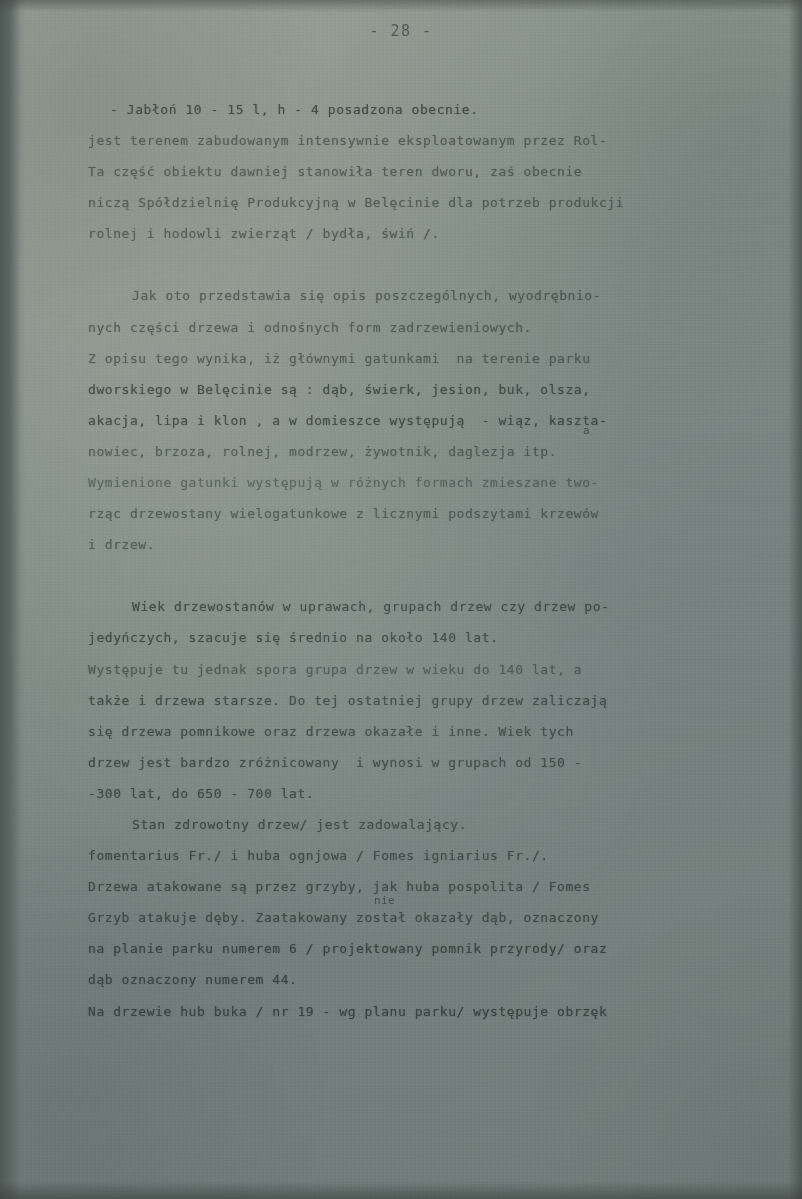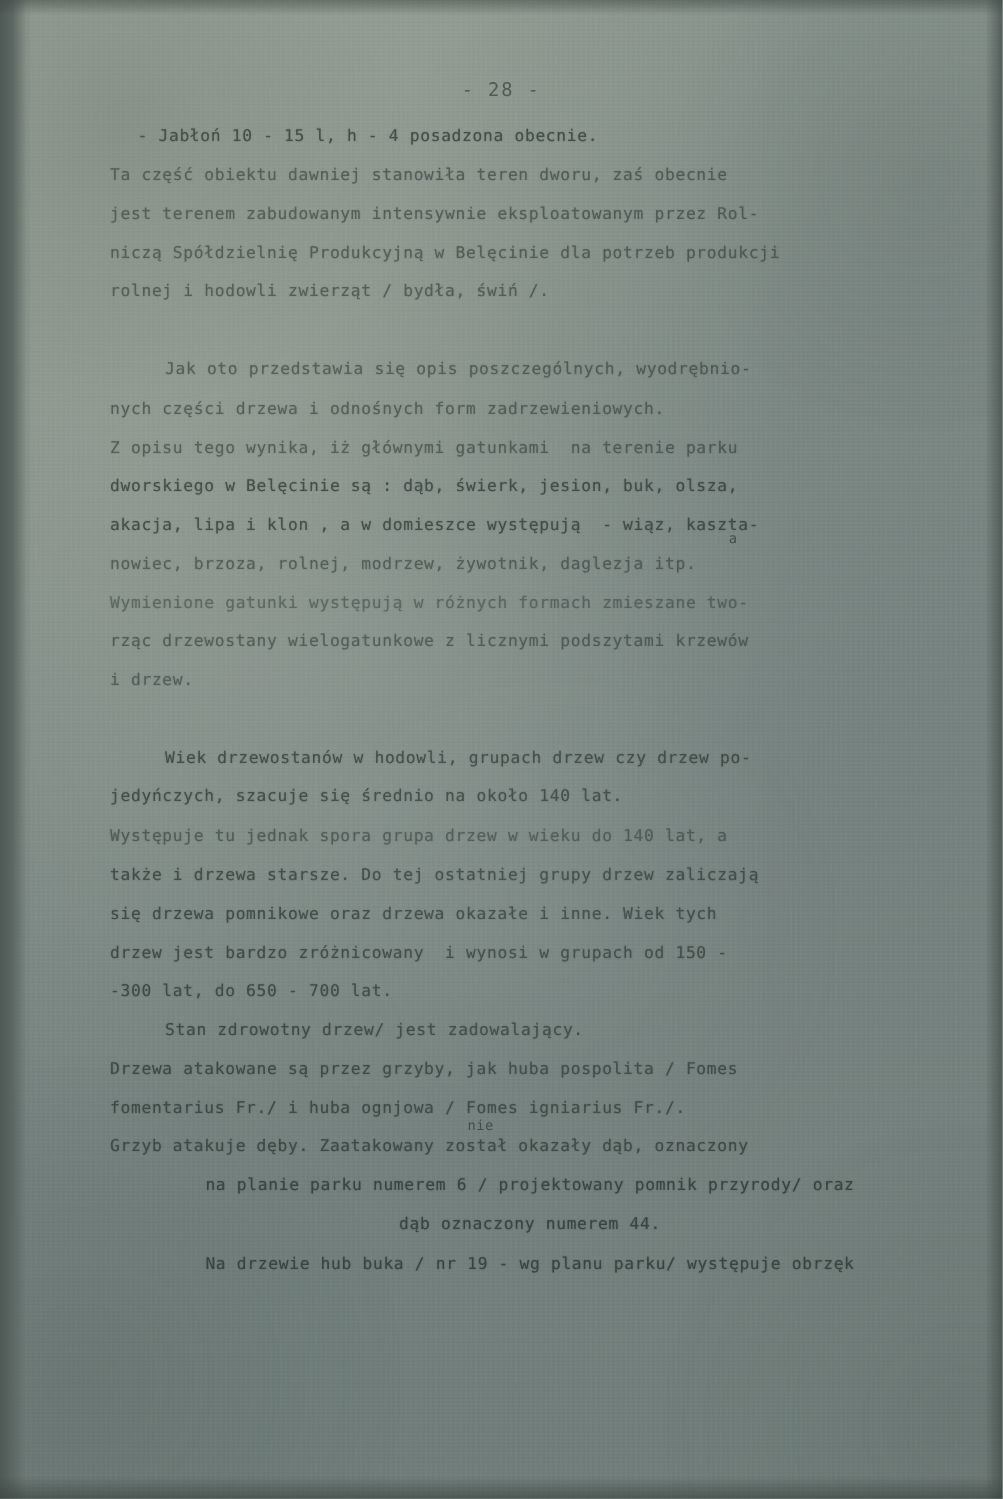--- a/index.html
+++ b/index.html
@@ -83,42 +83,41 @@
   .pageno {
     position: absolute;
     top: 22px;
     left: 0;
     width: 802px;
     text-align: center;
     font-size: 15px;
     letter-spacing: 1.5px;
     color: #39433f;
     opacity: 0.72;
-    margin-top: 41px;
   }
 
   .body-text {
     position: absolute;
     left: 88px;
     top: 94px;
     width: 672px;
   }
 
   .line {
     font-size: 13px;
     line-height: 31.1px;
     letter-spacing: 0.55px;
     color: #323c39;
     white-space: pre;
     opacity: 0.80;
     text-shadow: 0 0 1.2px rgba(40,48,45,0.55);
   }
   .line.faint { opacity: 0.62; }
   .line.fainter { opacity: 0.52; }
-  .line.strong { opacity: 0.88; text-align: center; }
+  .line.strong { opacity: 0.88; }
   .gap { height: 31px; }
 
   .indent1 { padding-left: 22px; }
   .indent2 { padding-left: 44px; }
 
   
   .sup-ins {
     position: absolute;
     font-size: 11px;
     letter-spacing: 0.4px;
@@ -129,45 +128,45 @@
 </style>
 </head>
 <body>
 
 <div id="page">
 
   <div id="typescript">
     <div class="pageno">- 28 -</div>
     <div class="body-text">
         <div class="line indent1">- Jabłoń 10 - 15 l, h - 4 posadzona obecnie.</div>
+        <div class="line faint">jest terenem zabudowanym intensywnie eksploatowanym przez Rol-</div>
         <div class="line faint">Ta część obiektu dawniej stanowiła teren dworu, zaś obecnie</div>
-        <div class="line faint">jest terenem zabudowanym intensywnie eksploatowanym przez Rol-</div>
         <div class="line faint">niczą Spółdzielnię Produkcyjną w Belęcinie dla potrzeb produkcji</div>
         <div class="line faint">rolnej i hodowli zwierząt / bydła, świń /.</div>
         <div class="gap"></div>
         <div class="line faint indent2">Jak oto przedstawia się opis poszczególnych, wyodrębnio-</div>
         <div class="line faint">nych części drzewa i odnośnych form zadrzewieniowych.</div>
         <div class="line faint">Z opisu tego wynika, iż głównymi gatunkami  na terenie parku</div>
         <div class="line">dworskiego w Belęcinie są : dąb, świerk, jesion, buk, olsza,</div>
         <div class="line">akacja, lipa i klon , a w domieszce występują  - wiąz, kaszta-</div>
         <div class="line faint">nowiec, brzoza, rolnej, modrzew, żywotnik, daglezja itp.</div>
         <div class="line fainter">Wymienione gatunki występują w różnych formach zmieszane two-</div>
         <div class="line faint">rząc drzewostany wielogatunkowe z licznymi podszytami krzewów</div>
         <div class="line faint">i drzew.</div>
         <div class="gap"></div>
-        <div class="line indent2">Wiek drzewostanów w hodowli, grupach drzew czy drzew po-</div>
+        <div class="line indent2">Wiek drzewostanów w uprawach, grupach drzew czy drzew po-</div>
         <div class="line">jedyńczych, szacuje się średnio na około 140 lat.</div>
         <div class="line faint">Występuje tu jednak spora grupa drzew w wieku do 140 lat, a</div>
         <div class="line">także i drzewa starsze. Do tej ostatniej grupy drzew zaliczają</div>
         <div class="line">się drzewa pomnikowe oraz drzewa okazałe i inne. Wiek tych</div>
         <div class="line">drzew jest bardzo zróżnicowany  i wynosi w grupach od 150 -</div>
         <div class="line">-300 lat, do 650 - 700 lat.</div>
         <div class="line indent2">Stan zdrowotny drzew/ jest zadowalający.</div>
+        <div class="line">fomentarius Fr./ i huba ognjowa / Fomes igniarius Fr./.</div>
         <div class="line">Drzewa atakowane są przez grzyby, jak huba pospolita / Fomes</div>
-        <div class="line">fomentarius Fr./ i huba ognjowa / Fomes igniarius Fr./.</div>
         <div class="line">Grzyb atakuje dęby. Zaatakowany został okazały dąb, oznaczony</div>
         <div class="line strong">na planie parku numerem 6 / projektowany pomnik przyrody/ oraz</div>
         <div class="line strong">dąb oznaczony numerem 44.</div>
         <div class="line strong">Na drzewie hub buka / nr 19 - wg planu parku/ występuje obrzęk</div>
       </div>
   <div class="sup-ins" style="left: 374px; top: 894px;">nie</div>
       <div class="sup-ins" style="left: 583px; top: 424px;">a</div>
     </div>
 
   <div id="grain"></div>

